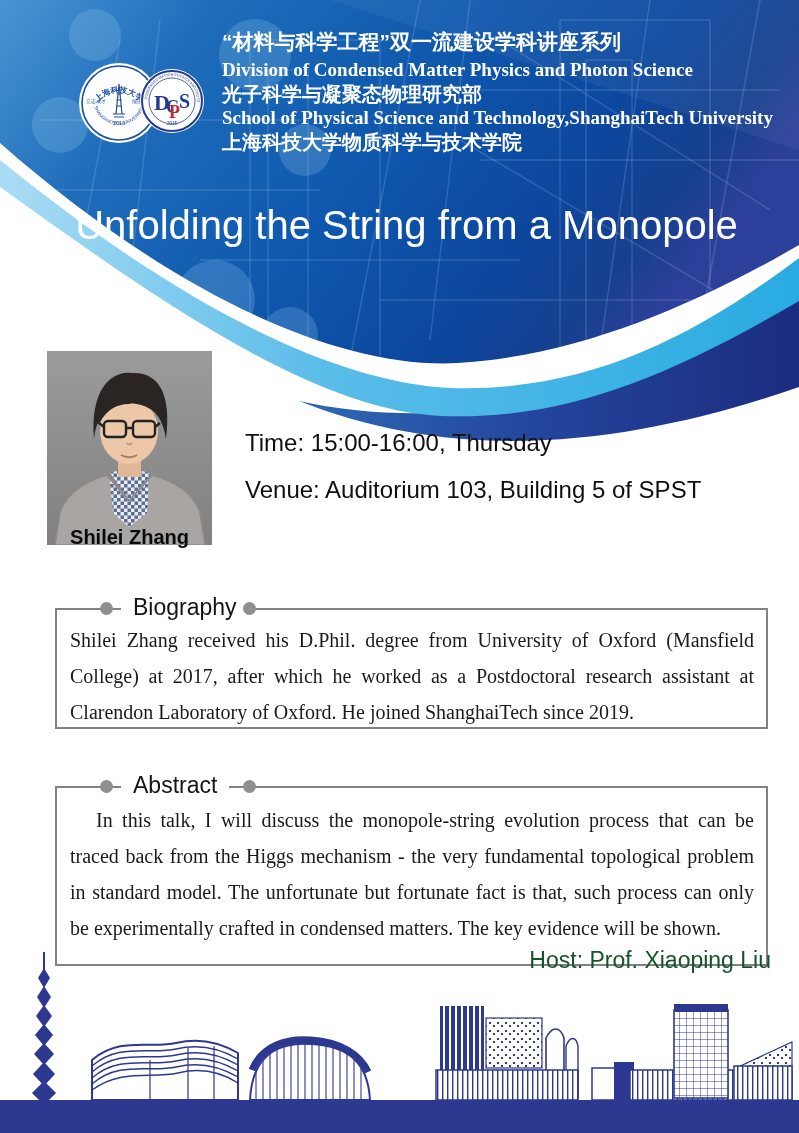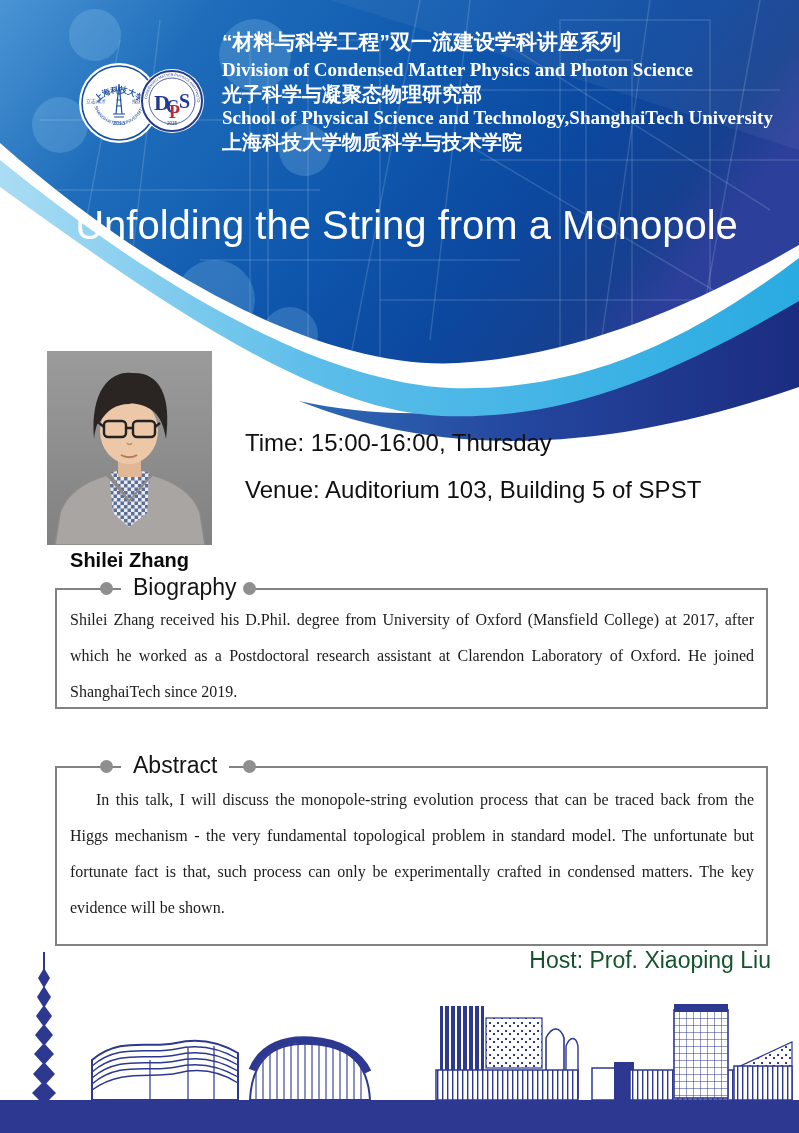--- a/index.html
+++ b/index.html
@@ -15,44 +15,44 @@
   .hdr-line.zh{font-size:20px;font-weight:bold;font-family:Liberation Sans, sans-serif;}
   .hdr-line.zh.first{font-size:21px;margin-bottom:4px;}
   .hdr-line.en{font-size:19px;font-weight:bold;font-family:"Liberation Serif","DejaVu Serif",serif;}
   
   .main-title{
     left:0;right:8px;top:203px;text-align:center;padding-left:22px;
     color:#ffffff;font-size:40px;font-weight:400;letter-spacing:0px;white-space:nowrap;
   }
   
   .photo{left:47px;top:351px;width:165px;height:194px;}
-  .speaker-name{left:47px;top:549px;width:165px;text-align:center;
+  .speaker-name{left:47px;top:526px;width:165px;text-align:center;
     font-size:20px;font-weight:bold;color:#0a0a0a;}
   
   .details{left:245px;top:429px;color:#101010;font-size:24px;}
   .details .line{height:26px;margin-bottom:21px;white-space:nowrap;}
   
   .section-box{
     position:absolute;left:55px;width:713px;box-sizing:border-box;
-    border:2px solid #828282;background:transparent;
+    border:2px solid #828282;background:transparent;margin-top:20px;
   }
   .section-box .label{
     position:absolute;top:-16px;left:64px;background:#ffffff;
     padding:0 12px;font-size:23px;color:#141414;z-index:2;
   }
   .section-box .dot{
     position:absolute;width:13px;height:13px;border-radius:50%;
     background:#8f8f8f;top:-8px;z-index:3;
   }
   .section-box .dot.left{left:43px;}
   .section-box .dot.right{left:186px;}
   .section-text{
     margin:12px 12px 0 13px;
     font-family:"Liberation Serif","DejaVu Serif",serif;
-    font-size:16px;line-height:36px;color:#1b1b1b;text-align:justify;
+    font-size:20px;line-height:36px;color:#1b1b1b;text-align:justify;
   }
   .bio-box{top:588px;height:121px;}
   .abs-box{top:766px;height:180px;}
   .abs-box .section-text{text-indent:26px;margin-top:14px;}
   
   .host-line{top:947px;right:28px;font-size:23px;color:#14532d;white-space:nowrap;}
   
   .header-art{left:0;top:0;}
   .footer-art{left:0;top:948px;}
   .seal{z-index:5;}

